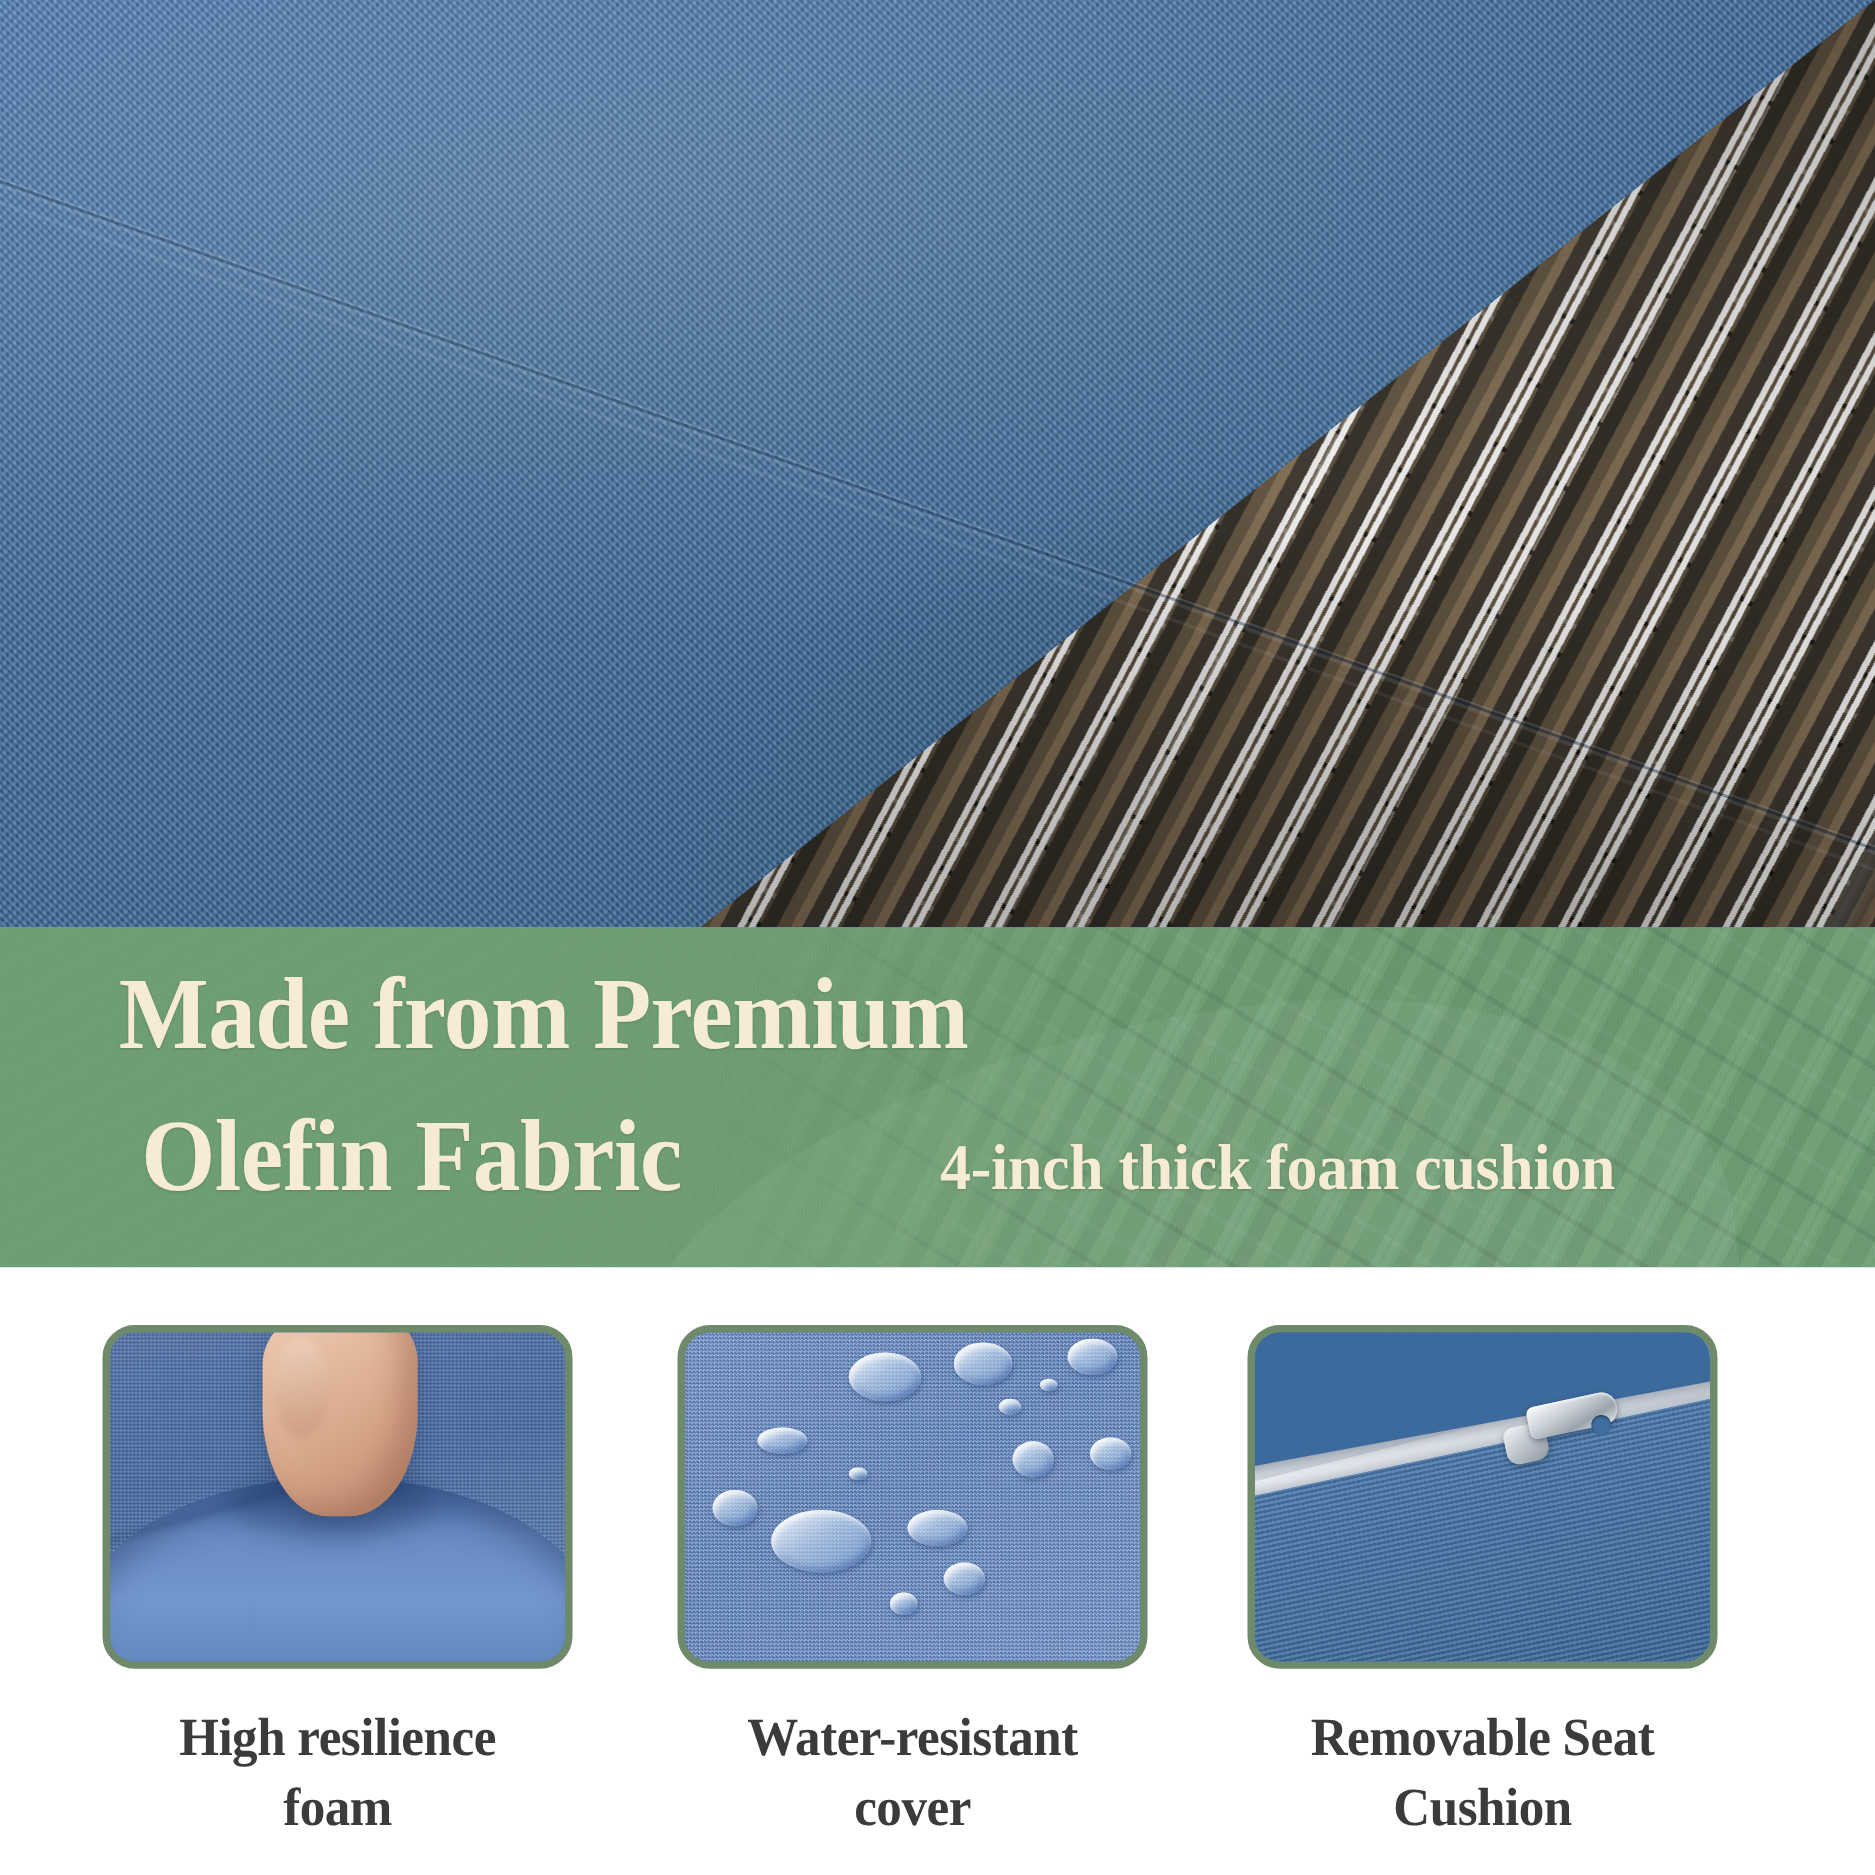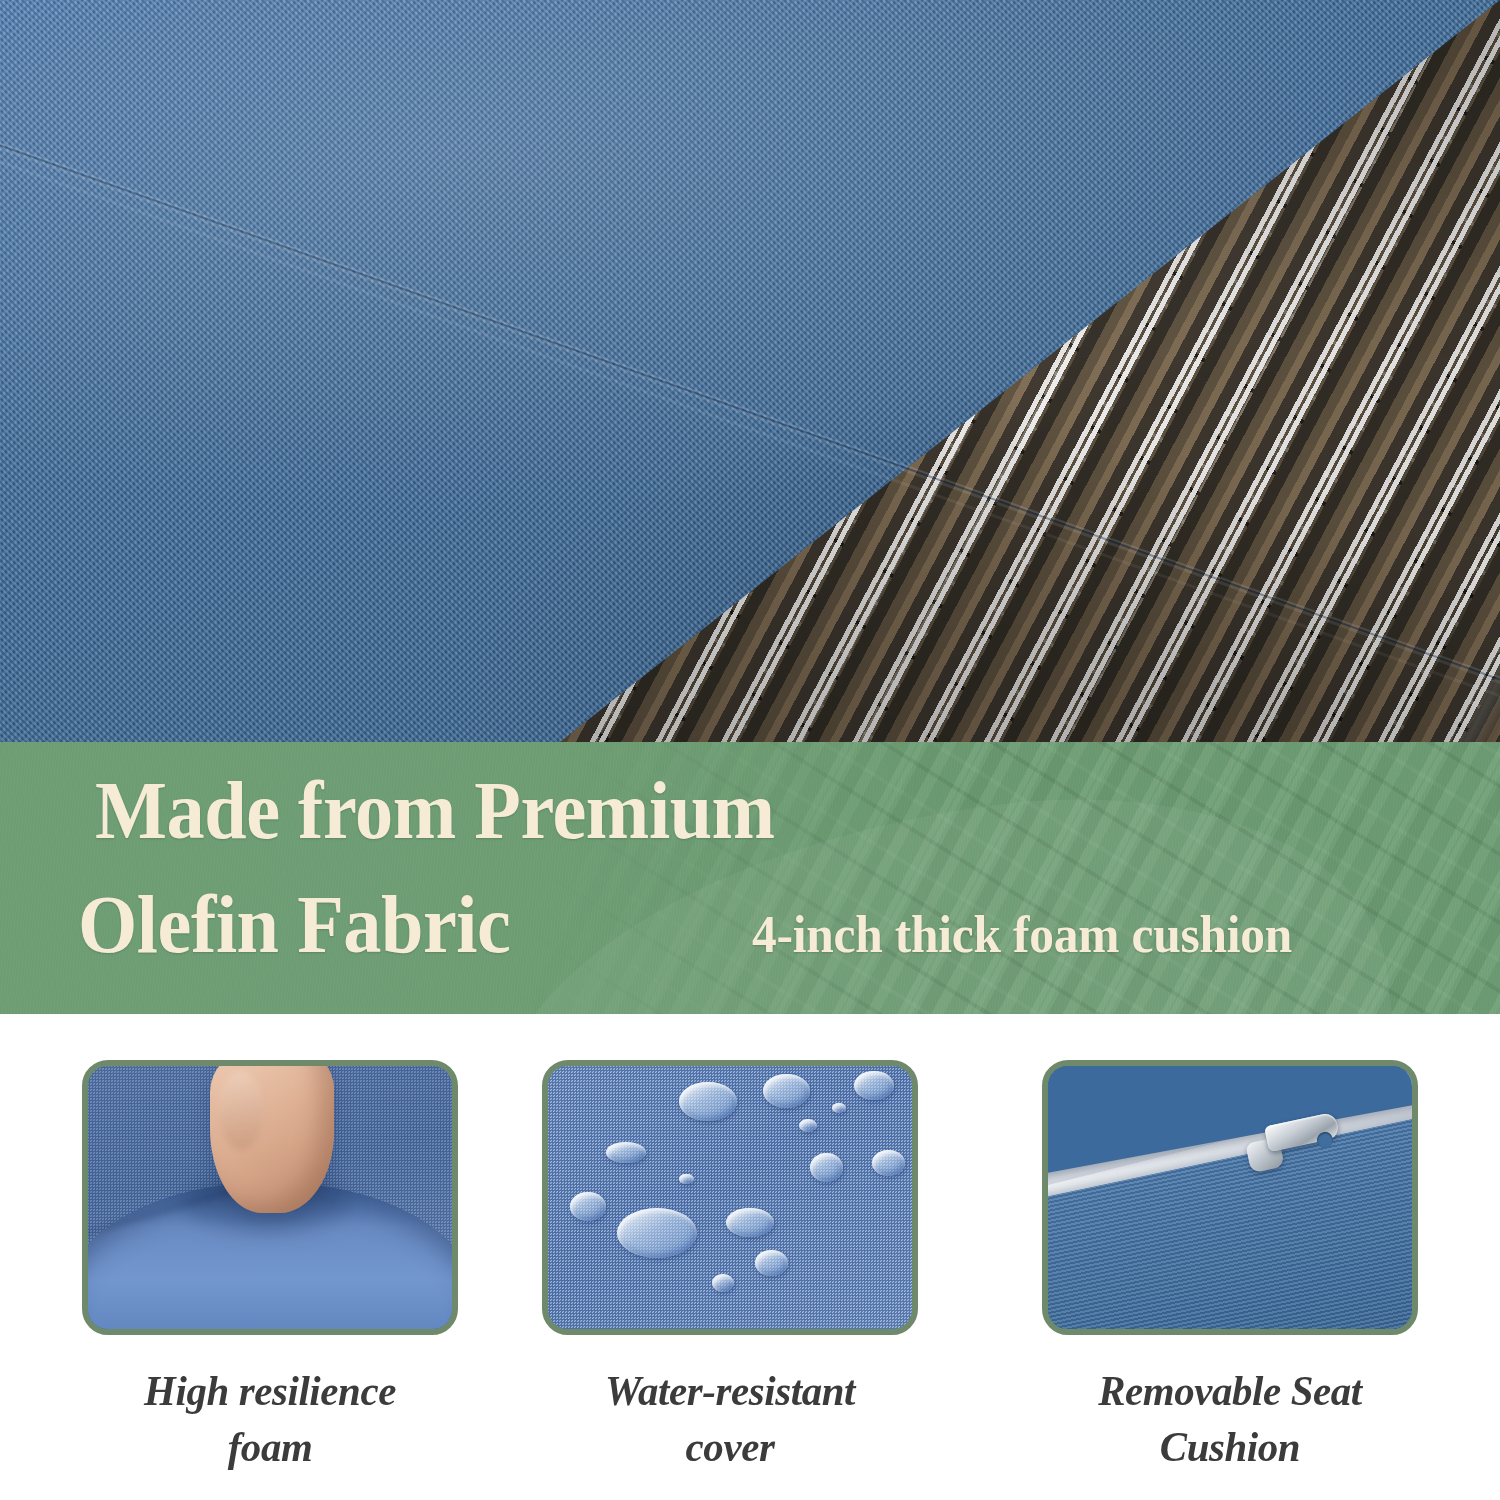--- a/index.html
+++ b/index.html
@@ -134,21 +134,21 @@
     font-family:"Liberation Serif",serif;
     font-weight:bold;
     font-size:82px;line-height:98px;
     color:#f6ecd6;
     letter-spacing:-0.5px;
     transform:scaleX(.93);transform-origin:left top;
     white-space:nowrap;
     text-shadow:0 1px 2px rgba(40,60,45,.25);
   }
   .headline-line2-wrap{
-    position:absolute;left:78px;top:876px;
+    position:absolute;left:113px;top:876px;
     display:flex;align-items:baseline;
     white-space:nowrap;
   }
   .headline-l2{
     font-family:"Liberation Serif",serif;
     font-weight:bold;font-size:82px;line-height:98px;
     color:#f6ecd6;letter-spacing:-0.5px;
     transform:scaleX(.93);transform-origin:left bottom;
     text-shadow:0 1px 2px rgba(40,60,45,.25);
   }
@@ -157,24 +157,24 @@
     font-family:"Liberation Serif",serif;
     font-weight:bold;font-size:52px;line-height:60px;
     color:#f6ecd6;letter-spacing:-0.2px;
     transform:scaleX(.95);transform-origin:left top;
     white-space:nowrap;
     text-shadow:0 1px 2px rgba(40,60,45,.25);
   }
 
   
   .features{
-    position:absolute;left:0;top:1014px;width:1500px;height:486px;background:#fff;font-style:italic;
+    position:absolute;left:0;top:1014px;width:1500px;height:486px;background:#fff;
   }
   .card-col{position:absolute;top:46px;width:376px;}
-  .col1{left:82px;} .col2{left:542px;} .col3{left:1042px;}
+  .col1{left:82px;} .col2{left:542px;} .col3{left:998px;}
 
   .thumb{
     position:relative;width:376px;height:275px;
     border:6px solid #6e8a6a;border-radius:26px;
     overflow:hidden;background:#4b72a8;
     box-sizing:border-box;
   }
   .thumb-inner{position:absolute;inset:0;}
 
   

